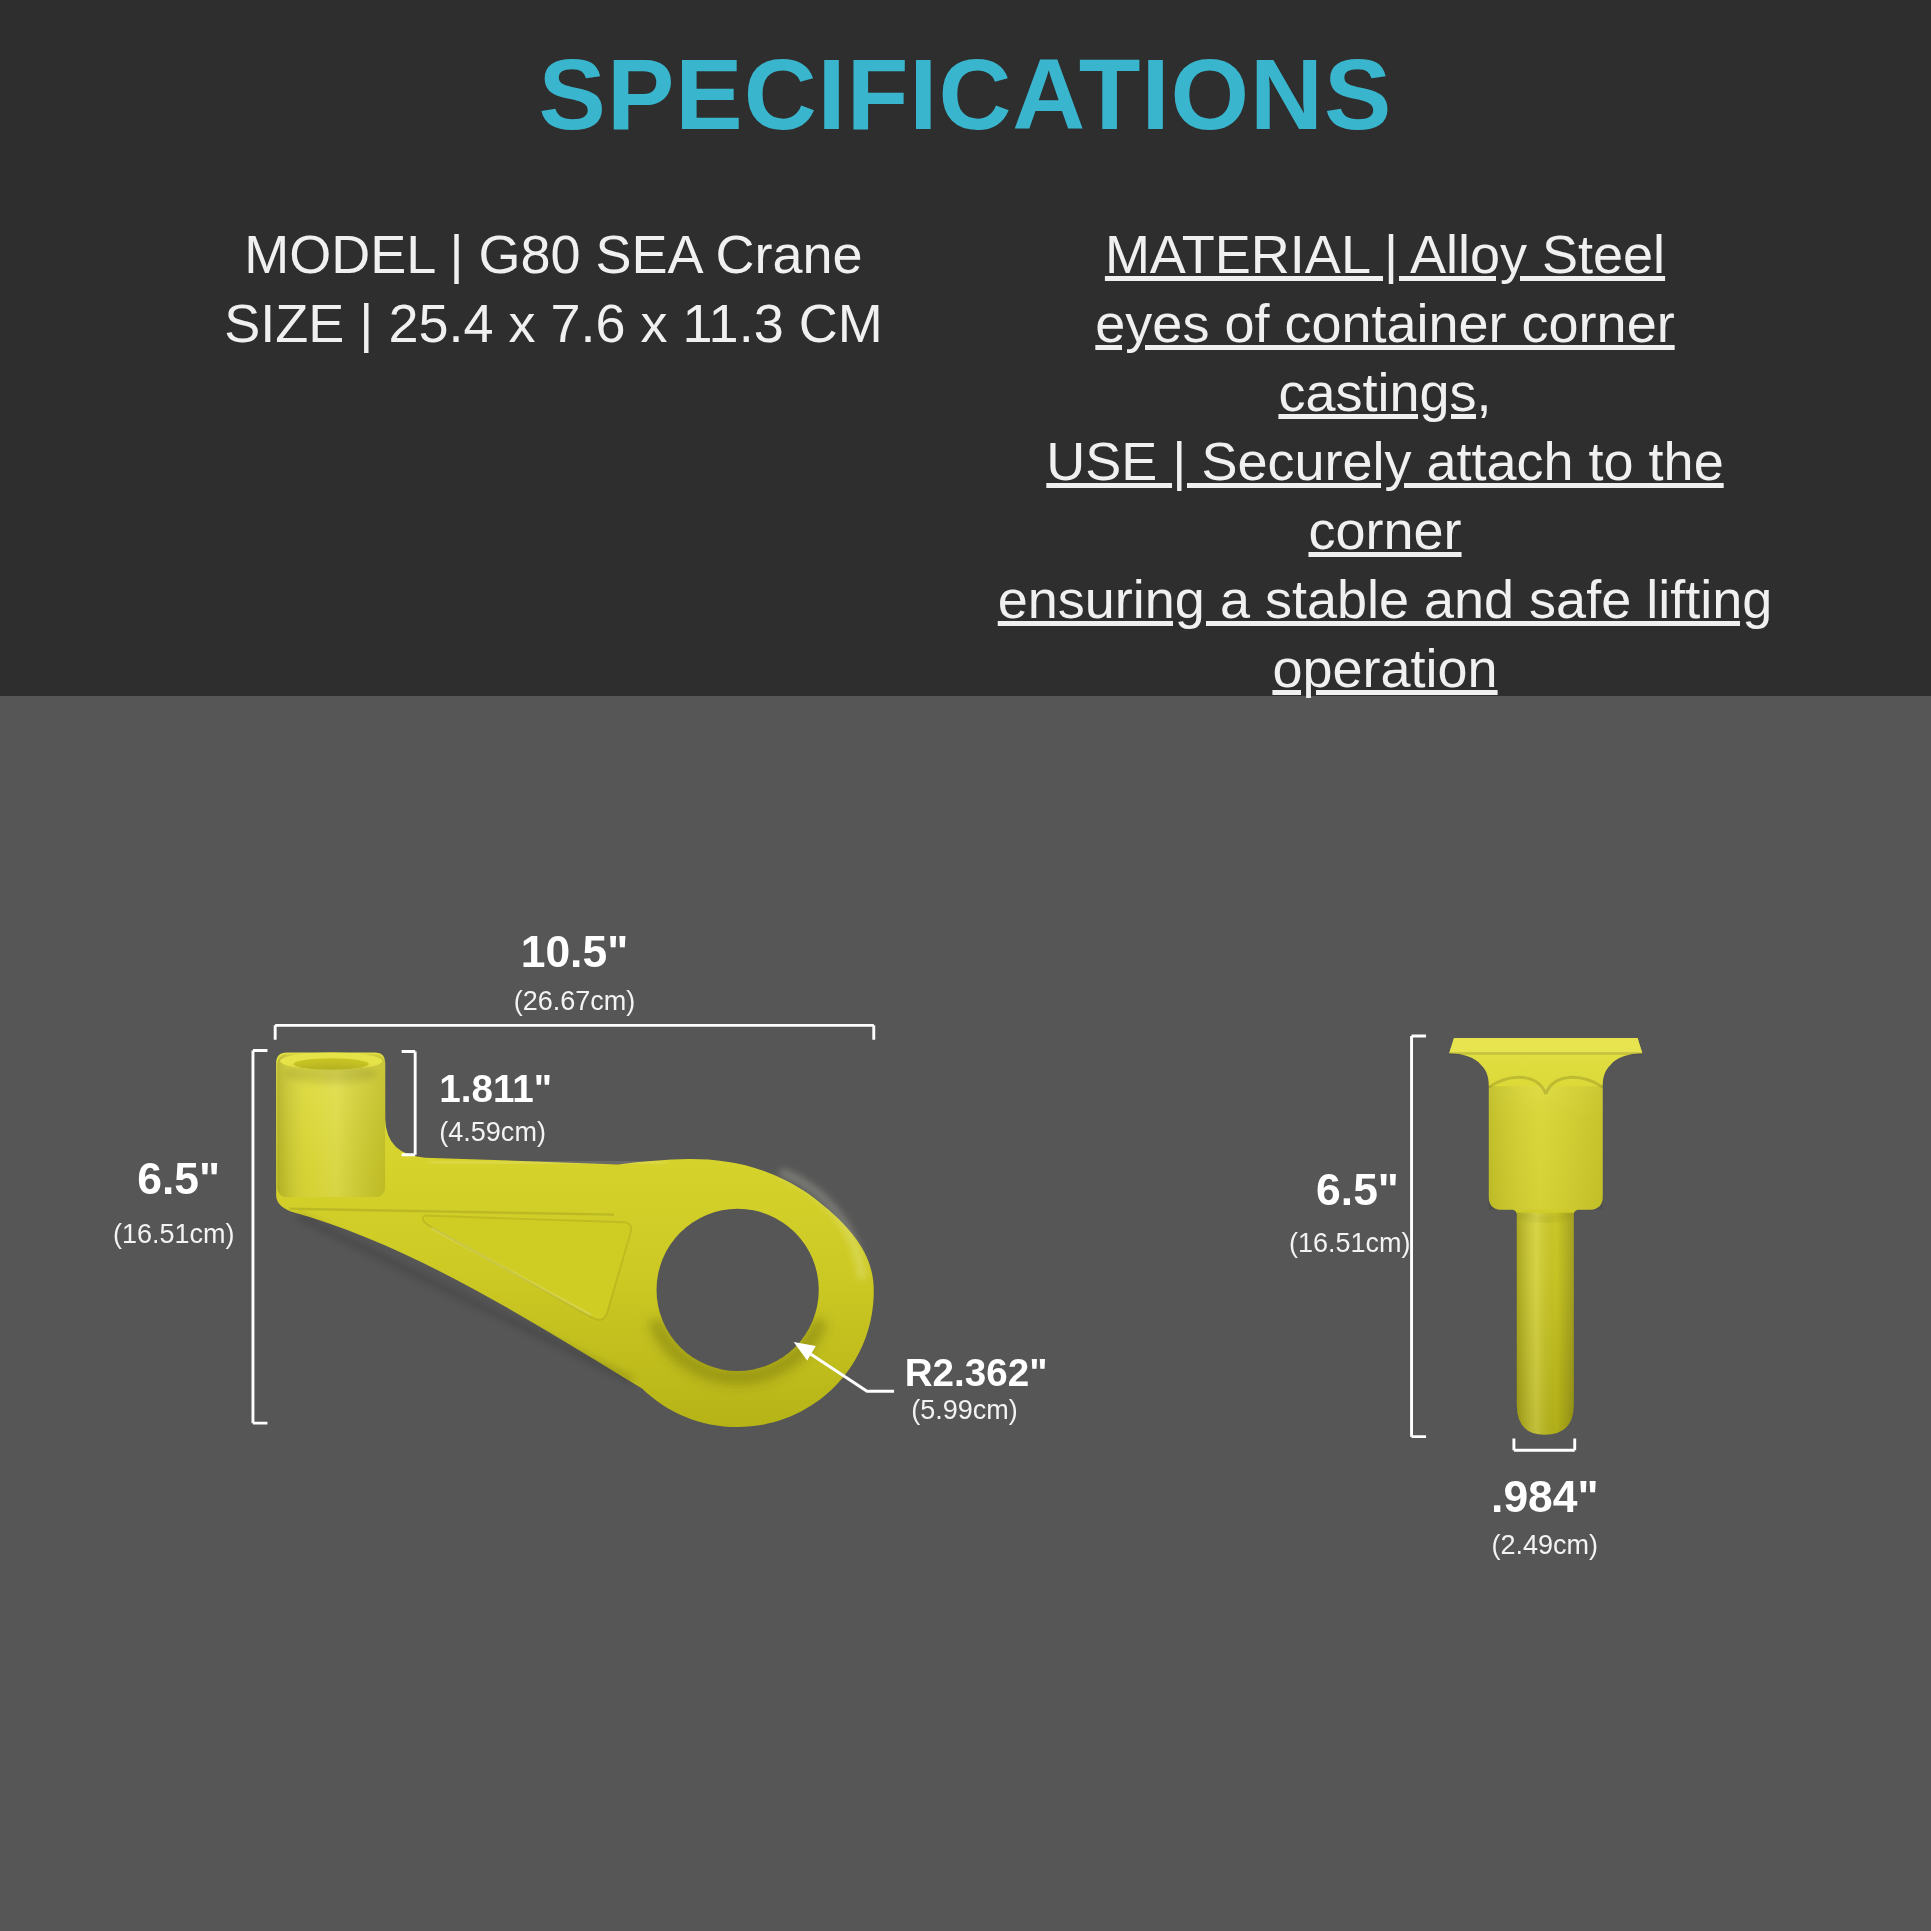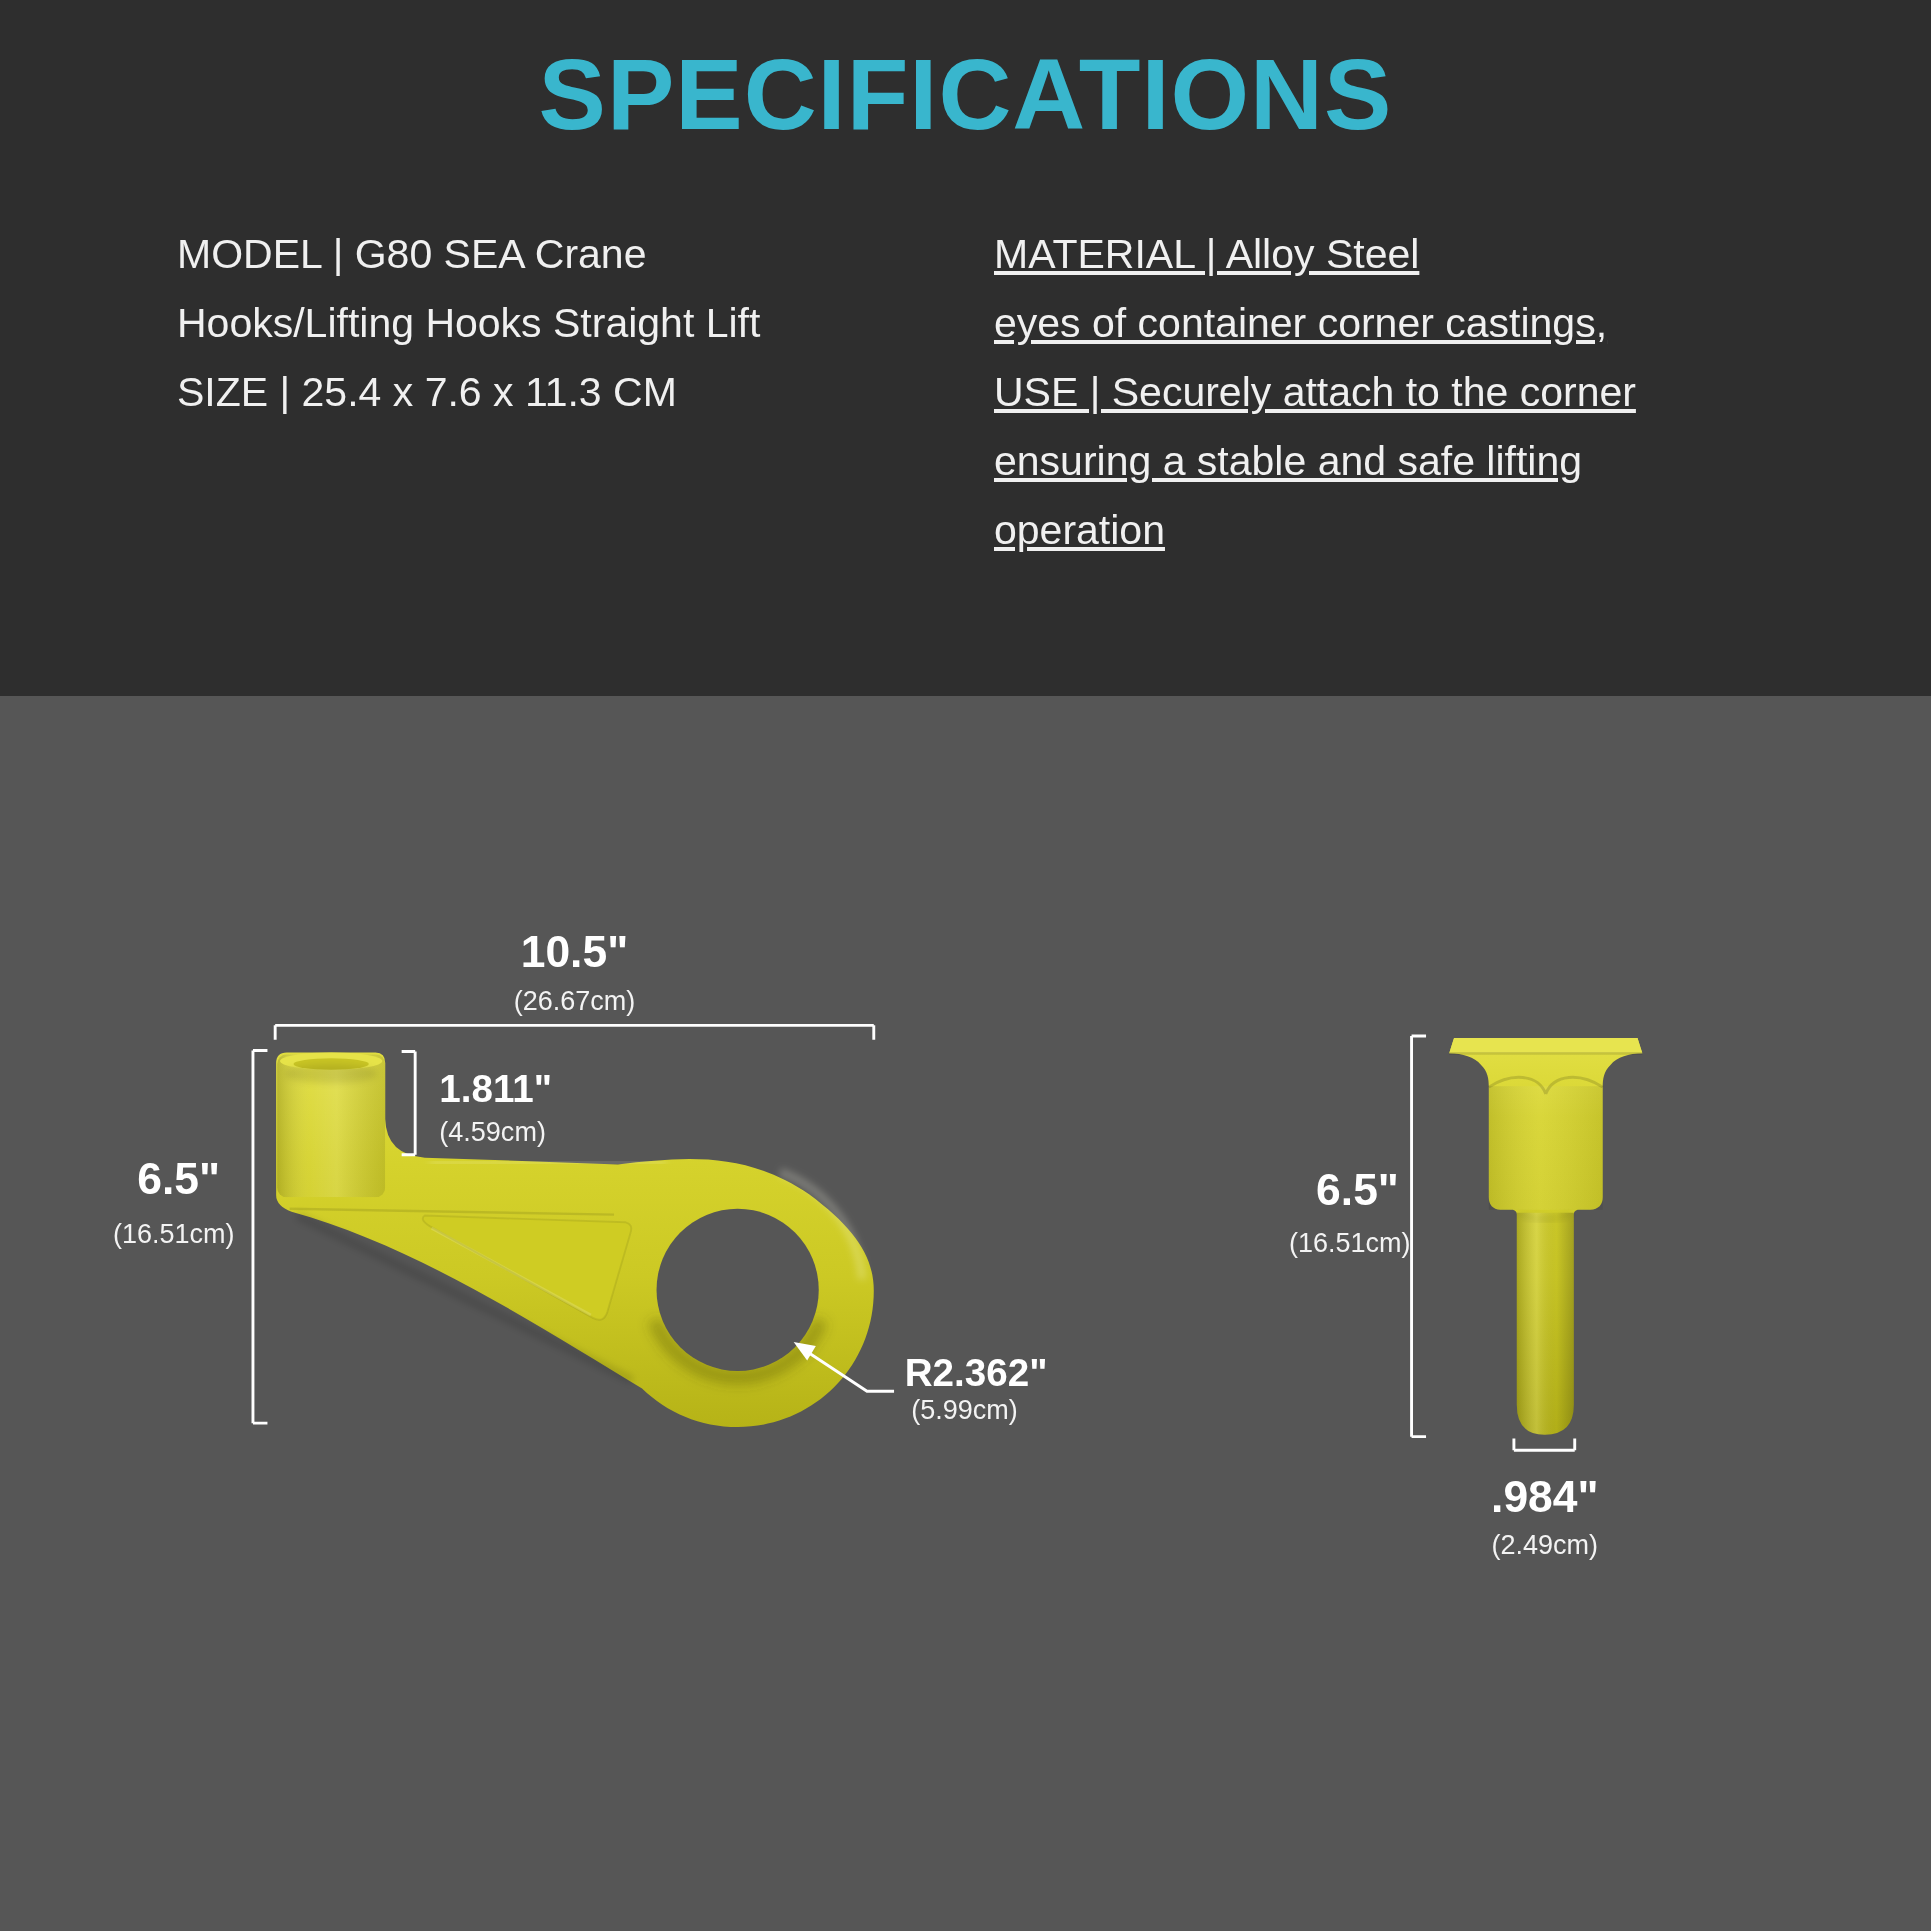--- a/index.html
+++ b/index.html
@@ -2,41 +2,40 @@
 <html><head>
 <meta charset="utf-8">
 <style>
   html,body{margin:0;padding:0;background:#565656;}
   .canvas{position:relative;width:1931px;height:1931px;overflow:hidden;
           background:#565656;font-family:"Liberation Sans",sans-serif;}
   .header{position:absolute;top:0;left:0;width:1931px;height:696px;background:#2e2e2e;}
   .title{position:absolute;top:37px;left:0;width:1931px;text-align:center;
          font-size:101px;font-weight:800;letter-spacing:1px;color:#39b6cd;
          font-family:"Liberation Sans",sans-serif;}
-  .spec-col{position:absolute;top:220px;color:#f0f0f0;font-size:41px;
-            font-weight:400;line-height:69px;letter-spacing:0px;}
+  .spec-col{position:absolute;top:220px;color:#f0f0f0;font-size:54px;
+            font-weight:400;line-height:69px;letter-spacing:0px;text-align:center;}
   .spec-col.left{left:177px;width:753px;}
   .spec-col.right{left:994px;width:782px;text-decoration:underline;}
   .drawing-svg{position:absolute;top:0;left:0;width:1931px;height:1931px;}
   .dim-big{font-family:"Liberation Sans",sans-serif;font-weight:700;font-size:46px;fill:#ffffff;}
   .dim-mid{font-family:"Liberation Sans",sans-serif;font-weight:700;font-size:40px;fill:#ffffff;}
   .dim-cm{font-family:"Liberation Sans",sans-serif;font-weight:400;font-size:28px;fill:#f3f3f3;}
   .dim-line{stroke:#ffffff;stroke-width:3;fill:none;}
 </style>
 </head>
 <body>
 
 <div class="canvas">
 
   <div class="header">
     <div class="title">SPECIFICATIONS</div>
 
     <div class="spec-col left">
       <div>MODEL | G80 SEA Crane</div>
-      <div>Hooks/Lifting Hooks Straight Lift</div>
       <div>SIZE | 25.4 x 7.6 x 11.3 CM</div>
     </div>
 
     <div class="spec-col right">
       <div>MATERIAL | Alloy Steel</div>
       <div>eyes of container corner castings,</div>
       <div>USE | Securely attach to the corner</div>
       <div>ensuring a stable and safe lifting</div>
       <div>operation</div>
     </div>

